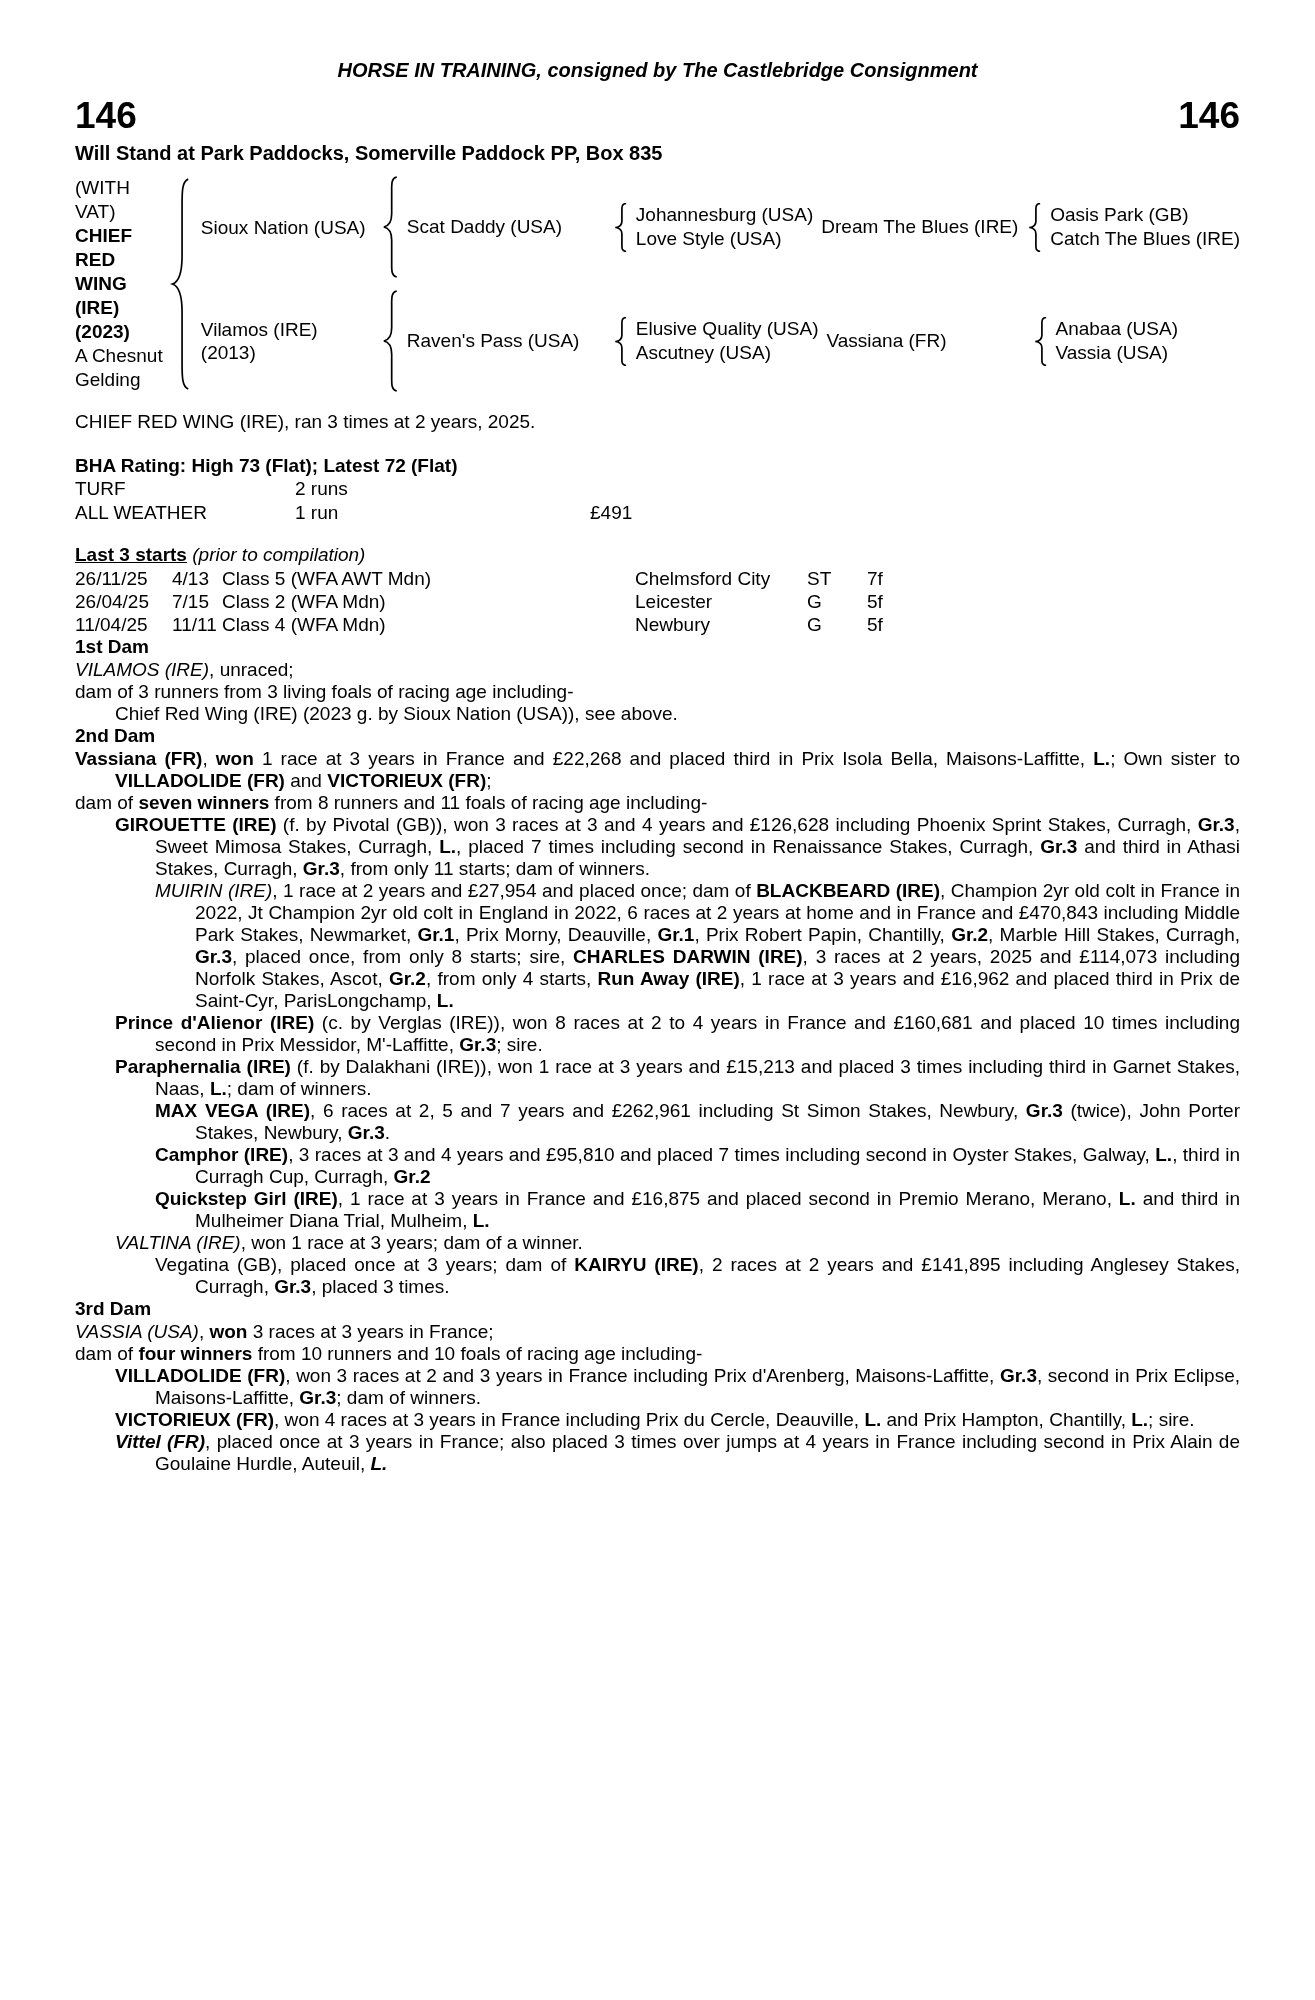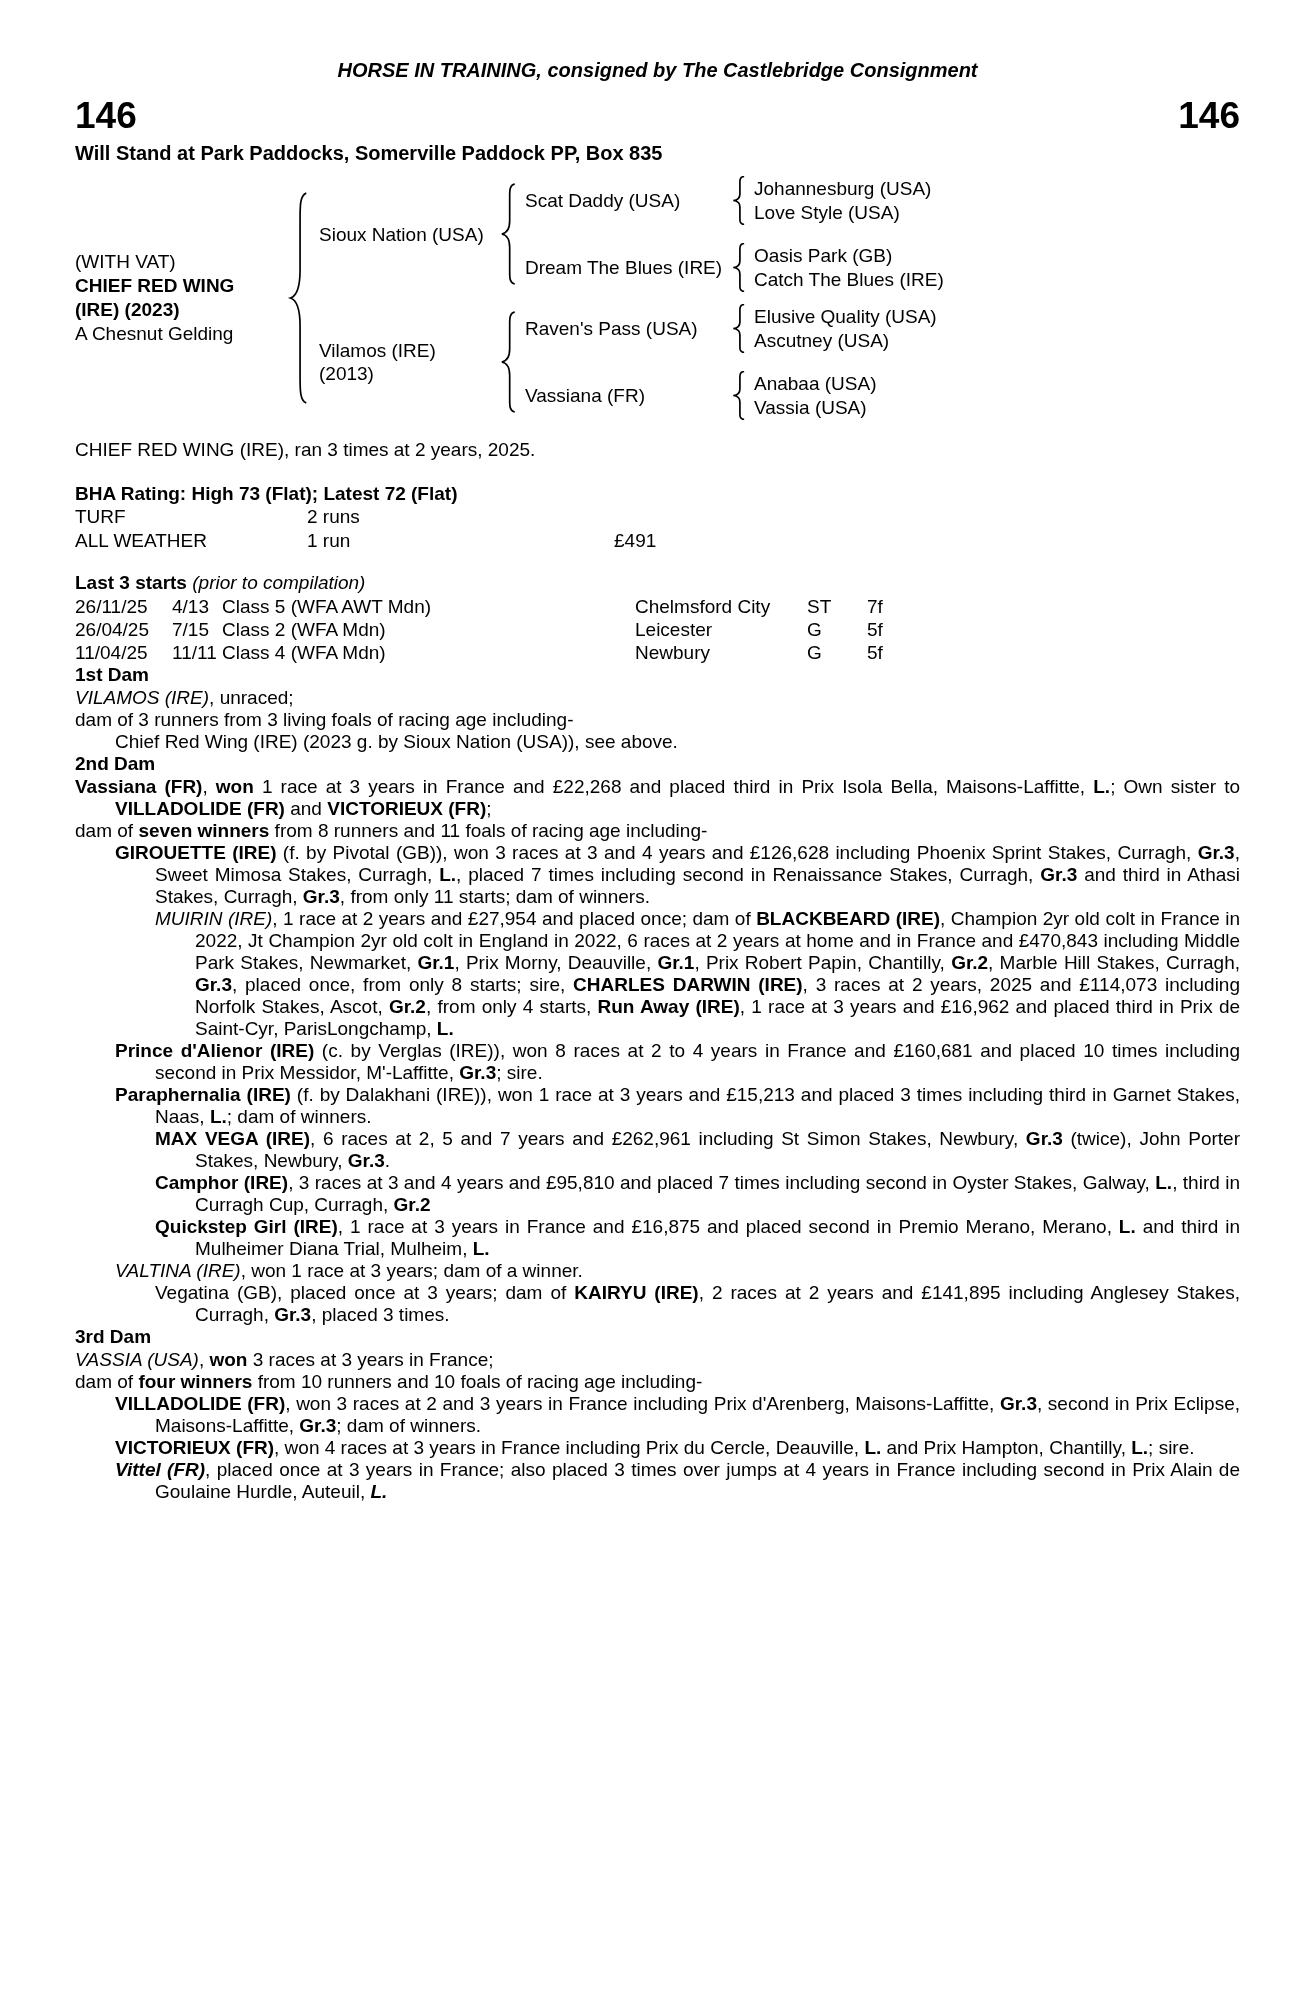--- a/index.html
+++ b/index.html
@@ -23,32 +23,32 @@
   .ped-horse { width: 212px; line-height: 24px; }
   .ped-horse .hname { font-weight: bold; }
   .brace { flex: 0 0 auto; display: block; }
   .brace svg { display: block; width: 100%; height: 100%; }
   .br-big { width: 22px; height: 214px; margin-right: 10px; }
   .br-mid { width: 18px; height: 102px; margin: 0 8px; }
   .br-sm  { width: 15px; height: 49px;  margin: 0 8px; }
   .gen1 { flex: 1; display: flex; flex-direction: column; gap: 12px; }
   .half { display: flex; align-items: center; }
   .g1name { width: 172px; line-height: 23px; }
-  .g2col { flex: 1; display: flex; flex-direction: column; gap: 18px; }
+  .g2col { flex: 1; display: flex; gap: 8px; }
   .g2block { display: flex; align-items: center; }
   .g2name { width: 198px; }
   .g3col { flex: 1; display: flex; flex-direction: column; }
   .g3 { line-height: 24px; white-space: nowrap; }
 
   
   .ranline { margin-top: 19px; }
   .bha { font-weight: bold; margin-top: 22px; }
-  .statrow { display: grid; grid-template-columns: 220px 295px 1fr; line-height: 24px; gap: 12px; }
+  .statrow { display: grid; grid-template-columns: 220px 295px 1fr; line-height: 24px; }
   .lastline { margin-top: 18px; line-height: 24px; }
-  .lastline .lbl { font-weight: bold; }
+  .lastline .lbl { font-weight: bold; text-decoration: underline; }
   .lastline .note { font-style: italic; }
   .racerow { display: grid; grid-template-columns: 97px 50px 413px 172px 60px 1fr; line-height: 23px; }
 
   
   .damhead { font-weight: bold; margin-bottom: 1px; }
   .para { text-align: justify; }
   .lvl0 { margin-left: 40px;  text-indent: -40px; }
   .lvl1 { margin-left: 80px;  text-indent: -40px; }
   .lvl2 { margin-left: 120px; text-indent: -40px; }
 </style>

